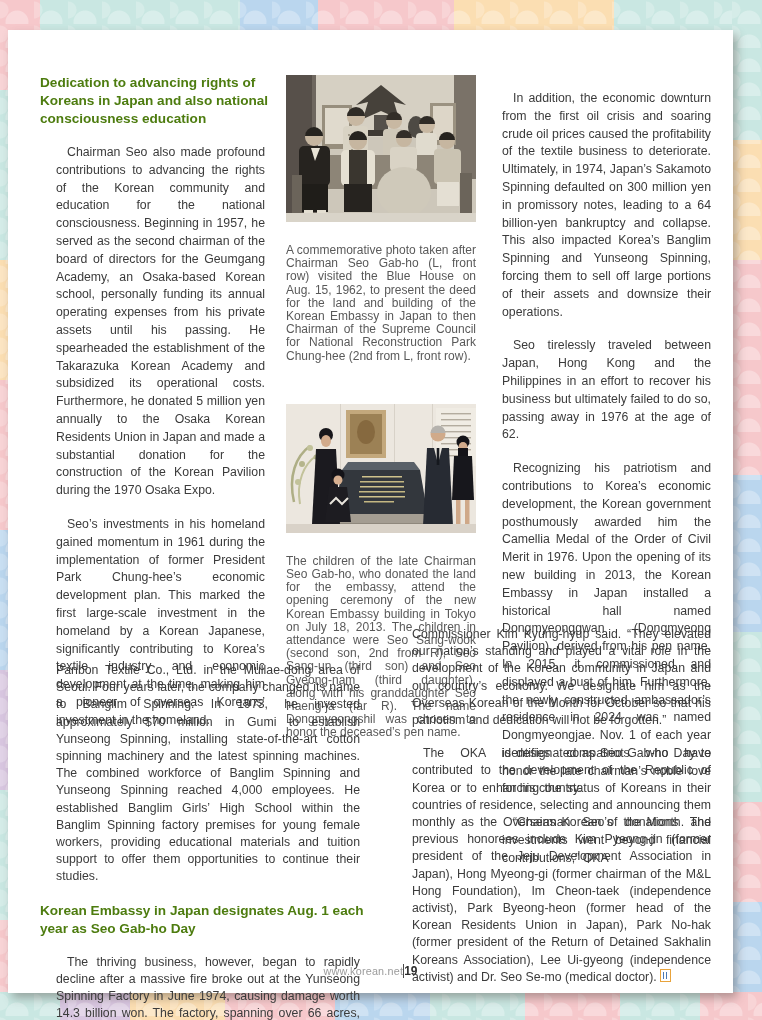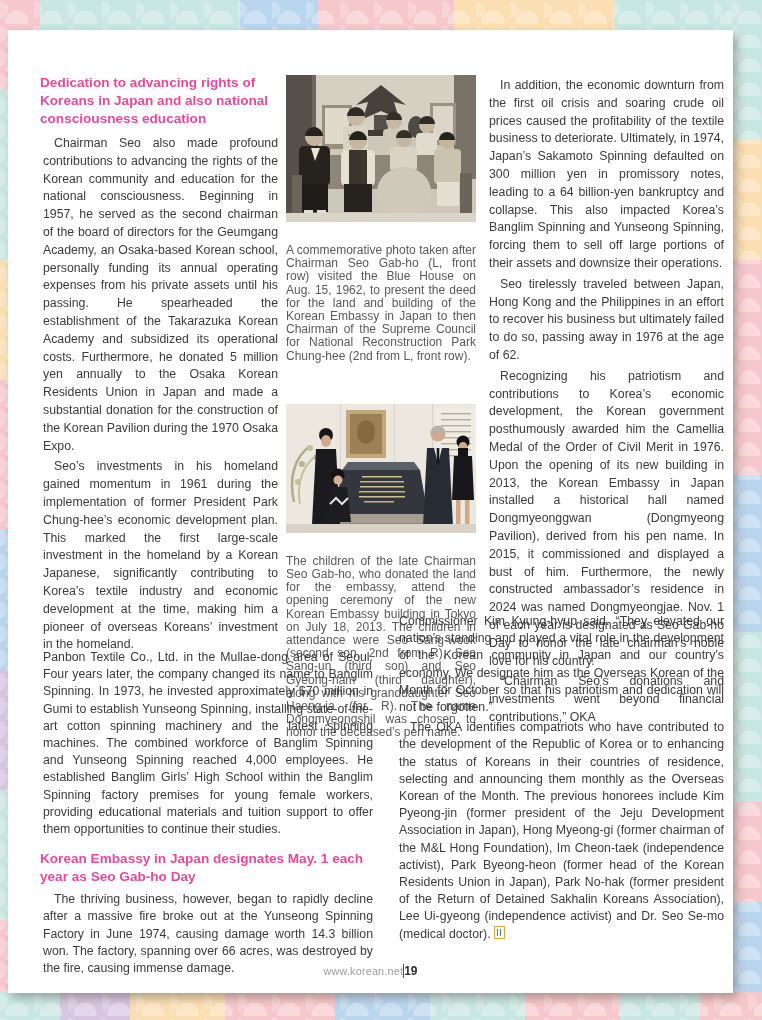--- a/index.html
+++ b/index.html
@@ -28,24 +28,24 @@
     position:absolute;left:8px;top:30px;width:725px;height:963px;
     background:#ffffff;box-shadow:4px 5px 9px rgba(70,60,55,.38);
   }
   
   .col{position:absolute;color:#3b3b3b;font-size:12.3px;line-height:17.8px;text-align:justify;}
   #col-left{left:32px;top:44px;width:241px;}
   #col-mid{left:278px;top:45px;width:190px;}
   #col-right{left:478px;top:44px;width:241px;}
   #bottom-left{left:32px;top:616px;width:336px;line-height:17.2px;}
   #bottom-right{left:388px;top:580px;width:331px;line-height:17.2px;}
-  .col p{margin:3px;text-indent:11px;}
+  .col p{margin:16px;text-indent:11px;}
   .col p.noindent{text-indent:0;}
   h2.sec{
-    color:#ec4899;font-size:13.6px;line-height:18px;margin:0 0 7px 0;
+    color:#4d7c0f;font-size:13.6px;line-height:18px;margin:0 0 7px 0;
     text-align:left;font-weight:bold;
   }
   h2.sec2{margin-top:12px;margin-bottom:5px;}
   
   .photo{display:block;width:190px;background:#ddd;}
   .caption{
     font-size:12px;line-height:13.2px;color:#595959;text-align:justify;margin-top:22px;
   }
   #photo2{margin-top:41px;}
   
@@ -253,21 +253,21 @@
 
   <div class="col" id="col-right">
     <p>In addition, the economic downturn from the first oil crisis and soaring crude oil prices caused the profitability of the textile business to deteriorate. Ultimately, in 1974, Japan’s Sakamoto Spinning defaulted on 300 million yen in promissory notes, leading to a 64 billion-yen bankruptcy and collapse. This also impacted Korea’s Banglim Spinning and Yunseong Spinning, forcing them to sell off large portions of their assets and downsize their operations.</p>
     <p>Seo tirelessly traveled between Japan, Hong Kong and the Philippines in an effort to recover his business but ultimately failed to do so, passing away in 1976 at the age of 62.</p>
     <p>Recognizing his patriotism and contributions to Korea’s economic development, the Korean government posthumously awarded him the Camellia Medal of the Order of Civil Merit in 1976. Upon the opening of its new building in 2013, the Korean Embassy in Japan installed a historical hall named Dongmyeonggwan (Dongmyeong Pavilion), derived from his pen name. In 2015, it commissioned and displayed a bust of him. Furthermore, the newly constructed ambassador’s residence in 2024 was named Dongmyeongjae. Nov. 1 of each year is designated as Seo Gab-ho Day to honor the late chairman’s noble love for his country.</p>
     <p>“Chairman Seo’s donations and investments went beyond financial contributions,” OKA</p>
   </div>
 
   <div class="col" id="bottom-left">
     <p class="noindent">Panbon Textile Co., Ltd. in the Mullae-dong area of Seoul. Four years later, the company changed its name to Banglim Spinning. In 1973, he invested approximately $70 million in Gumi to establish Yunseong Spinning, installing state-of-the-art cotton spinning machinery and the latest spinning machines. The combined workforce of Banglim Spinning and Yunseong Spinning reached 4,000 employees. He established Banglim Girls’ High School within the Banglim Spinning factory premises for young female workers, providing educational materials and tuition support to offer them opportunities to continue their studies.</p>
-    <h2 class="sec sec2">Korean Embassy in Japan designates May. 1 each year as Seo Gab-ho Day</h2>
+    <h2 class="sec sec2">Korean Embassy in Japan designates Aug. 1 each year as Seo Gab-ho Day</h2>
     <p>The thriving business, however, began to rapidly decline after a massive fire broke out at the Yunseong Spinning Factory in June 1974, causing damage worth 14.3 billion won. The factory, spanning over 66 acres, was destroyed by the fire, causing immense damage.</p>
   </div>
 
   <div class="col" id="bottom-right">
     <p class="noindent">Commissioner Kim Kyung-hyup said. “They elevated our nation’s standing and played a vital role in the development of the Korean community in Japan and our country’s economy. We designate him as the Overseas Korean of the Month for October so that his patriotism and dedication will not be forgotten.”</p>
     <p><span>The OKA identifies compatriots who have contributed to the development of the Republic of Korea or to enhancing the status of Koreans in their countries of residence, selecting and announcing them monthly as the Overseas Korean of the Month. The previous honorees include Kim Pyeong-jin (former president of the Jeju Development Association in Japan), Hong Myeong-gi (former chairman of the M&amp;L Hong Foundation), Im Cheon-taek (independence activist), Park Byeong-heon (former head of the Korean Residents Union in Japan), Park No-hak (former president of the Return of Detained Sakhalin Koreans Association), Lee Ui-gyeong (independence activist) and Dr. Seo Se-mo (medical doctor).</span><span class="endmark"></span></p>
   </div>
 
   <div class="footer">
     <span class="url">www.korean.net</span>

